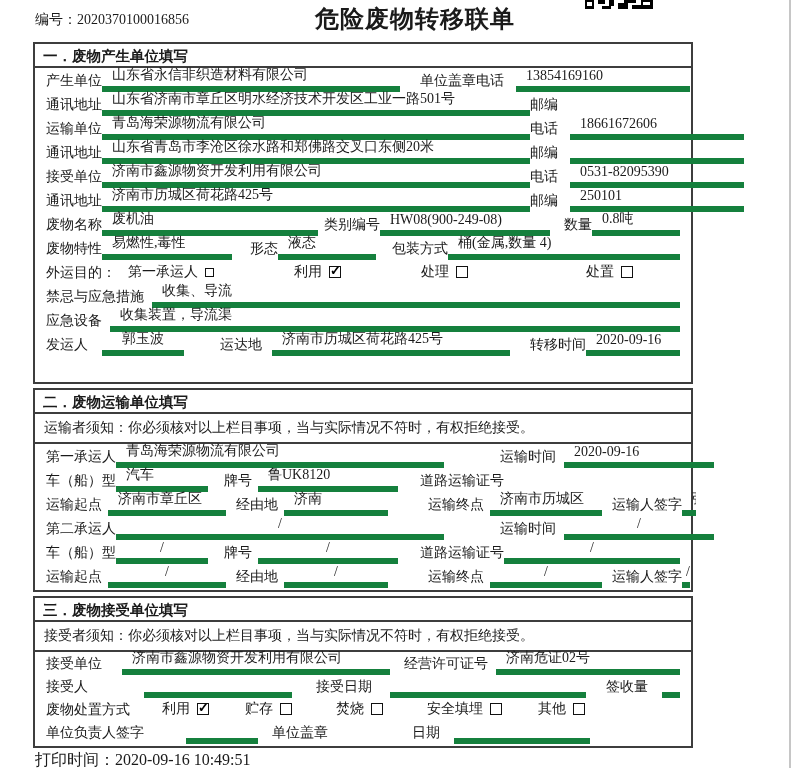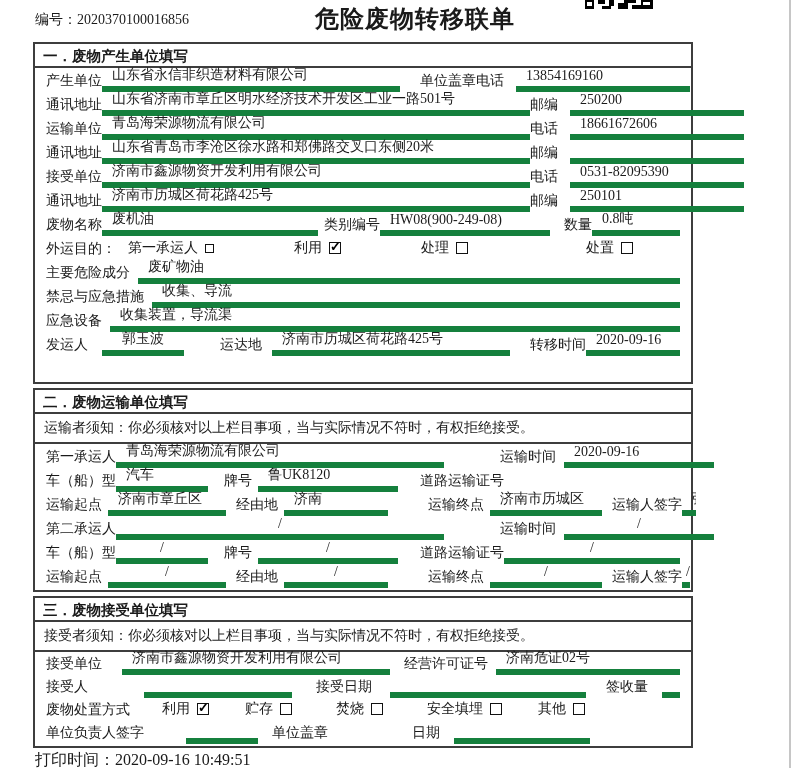--- a/index.html
+++ b/index.html
@@ -79,21 +79,20 @@
         <span class="lb">电话</span>
         <span class="fv">13854169160</span>
       </span>
     </div>
 
     <div class="frow">
       <span class="lb">通讯地址</span>
       <span class="fv" style="width:428px">山东省济南市章丘区明水经济技术开发区工业一路501号</span>
       <span class="rcol">
         <span class="lb">邮编</span>
-        <span class="fv">250200</span>
       </span>
     </div>
 
     <div class="frow">
       <span class="lb">运输单位</span>
       <span class="fv" style="width:428px">青岛海荣源物流有限公司</span>
       <span class="rcol">
         <span class="lb">电话</span>
         <span class="fv">18661672606</span>
       </span>
@@ -128,20 +127,28 @@
 
     <div class="frow">
       <span class="lb">废物名称</span>
       <span class="fv" style="width:216px">废机油</span>
       <span class="lb" style="margin-left:6px">类别编号</span>
       <span class="fv" style="width:170px">HW08(900-249-08)</span>
       <span class="lb" style="margin-left:14px">数量</span>
       <span class="fv flex1">0.8吨</span>
     </div>
 
+    <div class="frow">
+      <span class="lb">废物特性</span>
+      <span class="fv" style="width:130px">易燃性,毒性</span>
+      <span class="lb" style="margin-left:18px">形态</span>
+      <span class="fv" style="width:98px">液态</span>
+      <span class="lb" style="margin-left:16px">包装方式</span>
+      <span class="fv flex1">桶(金属,数量 4)</span>
+    </div>
 
     <div class="frow">
       <span class="lb">外运目的：</span>
       <span class="cbi" style="margin-left:12px">
         <span>第一承运人</span>
         <span class="cb cb-sm"></span>
       </span>
       <span class="cbi" style="margin-left:80px">
         <span>利用</span>
         <span class="cb checkedbox checked"></span>
@@ -149,24 +156,20 @@
       <span class="cbi" style="margin-left:80px">
         <span>处理</span>
         <span class="cb"></span>
       </span>
       <span class="cbi" style="margin-left:118px">
         <span>处置</span>
         <span class="cb"></span>
       </span>
     </div>
 
-    <div class="frow">
-      <span class="lb">主要危险成分</span>
-      <span class="fv flex1" style="margin-left:8px">废矿物油</span>
-    </div>
 
     <div class="frow">
       <span class="lb">禁忌与应急措施</span>
       <span class="fv flex1" style="margin-left:8px">收集、导流</span>
     </div>
 
     <div class="frow">
       <span class="lb">应急设备</span>
       <span class="fv flex1" style="margin-left:8px">收集装置，导流渠</span>
     </div>

